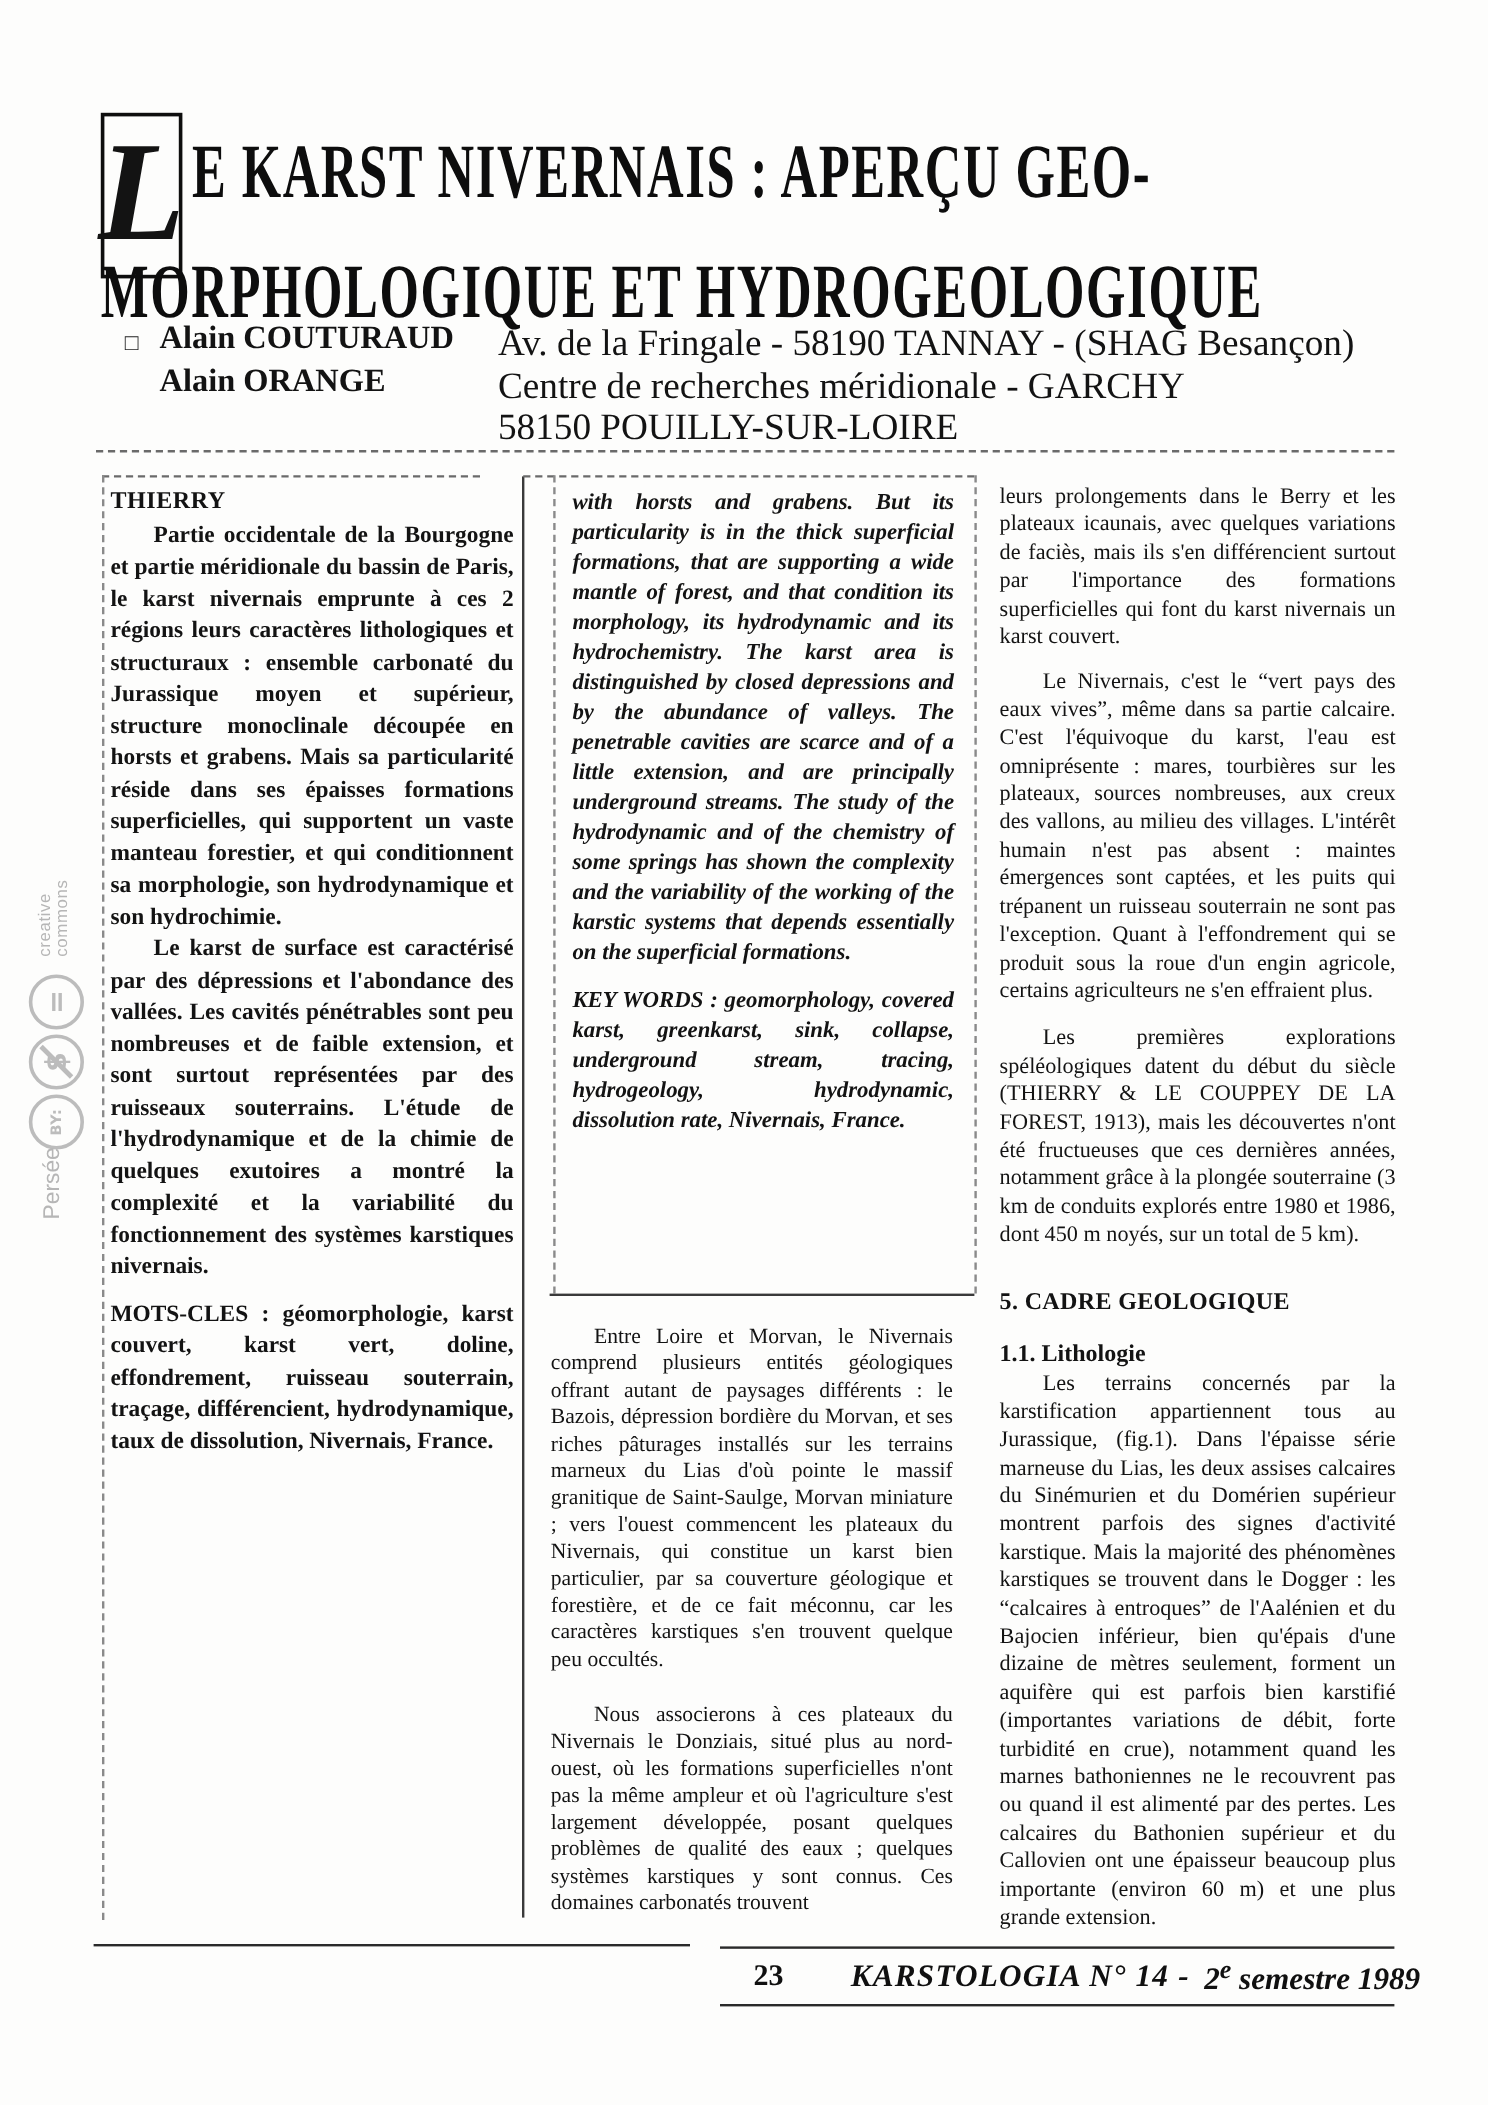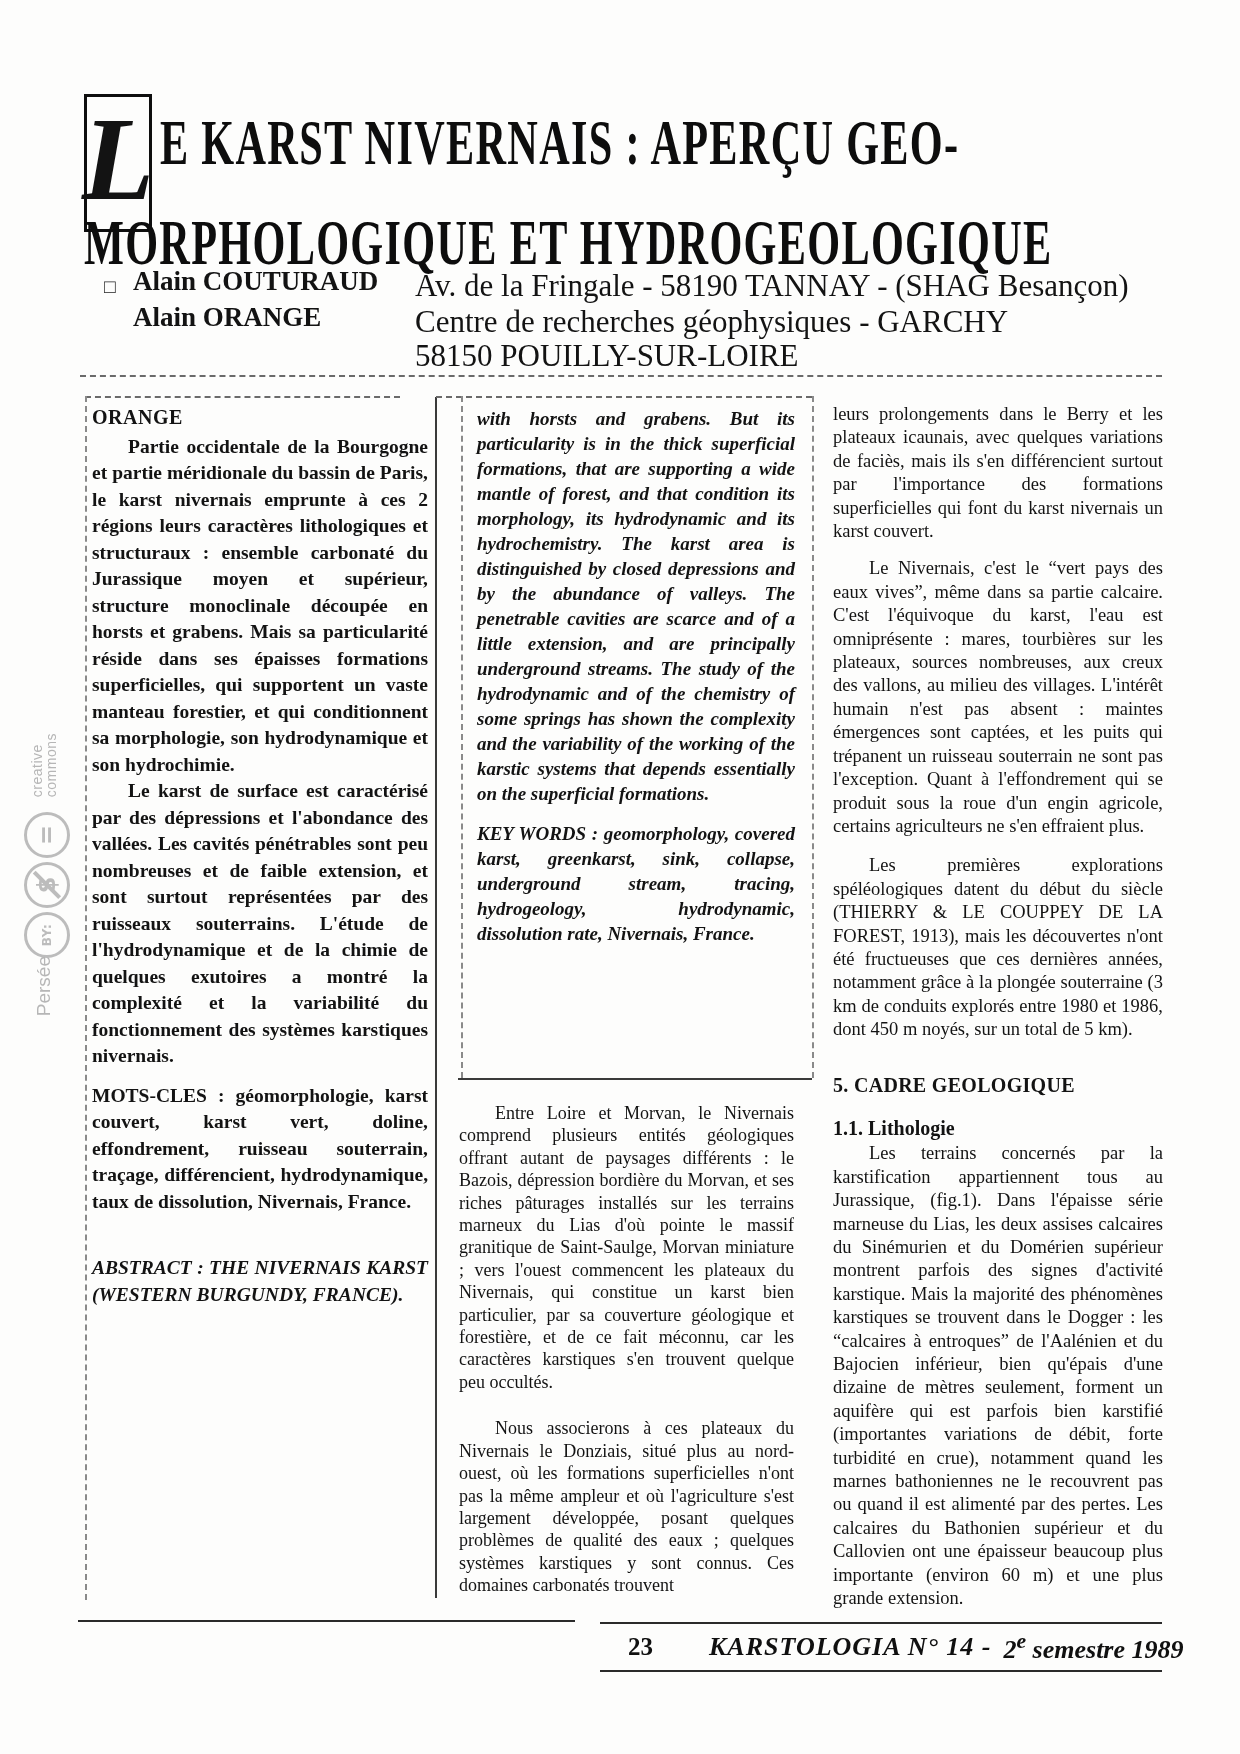--- a/index.html
+++ b/index.html
@@ -98,39 +98,38 @@
   <div class="lbox">
     <span class="L">L</span>
   </div>
   <div class="title-line t1">E KARST NIVERNAIS : APERÇU GEO-</div>
   <div class="title-line t2">MORPHOLOGIQUE ET HYDROGEOLOGIQUE</div>
 
   <span class="bullet">□</span>
   <div class="author-name an1">Alain COUTURAUD</div>
   <div class="author-name an2">Alain ORANGE</div>
   <div class="author-addr ad1">Av. de la Fringale - 58190  TANNAY - (SHAG  Besançon)</div>
-  <div class="author-addr ad2">Centre de recherches géophysiques - GARCHY</div>
+  <div class="author-addr ad2">Centre de recherches méridionale - GARCHY</div>
   <div class="author-addr ad3">58150 POUILLY-SUR-LOIRE</div>
 
   <div class="rule r-top"></div>
   <div class="rule r-leftbox-top"></div>
   <div class="rule r-leftbox-left"></div>
   <div class="rule r-midsep"></div>
   <div class="rule r-absbox-top"></div>
   <div class="rule r-absbox-left"></div>
   <div class="rule r-absbox-right"></div>
   <div class="rule r-absbox-bottom"></div>
   <div class="rule r-bottom"></div>
 
   <section class="col col-left">
-    <h3 class="resume-h">ORANGE</h3>
+    <h3 class="resume-h">THIERRY</h3>
     <p class="ind">Partie occidentale de la Bourgogne et partie méridionale du bassin de Paris, le karst nivernais emprunte à ces 2 régions leurs caractères lithologiques et structuraux : ensemble carbonaté du Jurassique moyen et supérieur, structure monoclinale découpée en horsts et grabens. Mais sa particularité réside dans ses épaisses formations superficielles, qui supportent un vaste manteau forestier, et qui conditionnent sa morphologie, son hydrodynamique et son hydrochimie.</p>
     <p class="ind">Le karst de surface est caractérisé par des dépressions et l'abondance des vallées. Les cavités pénétrables sont peu nombreuses et de faible extension, et sont surtout représentées par des ruisseaux souterrains. L'étude de l'hydrodynamique et de la chimie de quelques exutoires a montré la complexité et la variabilité du fonctionnement des systèmes karstiques nivernais.</p>
     <p class="mots">MOTS-CLES : géomorphologie, karst couvert, karst vert, doline, effondrement, ruisseau souterrain, traçage, différencient, hydrodynamique, taux de dissolution, Nivernais, France.</p>
-    <p class="abs-h">ABSTRACT : THE NIVERNAIS KARST (WESTERN BURGUNDY, FRANCE).</p>
   </section>
 
   <section class="col col-mid-abs">
     <p>with horsts and grabens. But its particularity is in the thick superficial formations, that are supporting a wide mantle of forest, and that condition its morphology, its hydrodynamic and its hydrochemistry. The karst area is distinguished by closed depressions and by the abundance of valleys. The penetrable cavities are scarce and of a little extension, and are principally underground streams. The study of the hydrodynamic and of the chemistry of some springs has shown the complexity and the variability of the working of the karstic systems that depends essentially on the superficial formations.</p>
     <p class="kw">KEY WORDS : geomorphology, covered karst, greenkarst, sink, collapse, underground stream, tracing, hydrogeology, hydrodynamic, dissolution rate, Nivernais, France.</p>
   </section>
 
   <section class="col col-mid-body">
     <p class="ind">Entre Loire et Morvan, le Nivernais comprend plusieurs entités géologiques offrant autant de paysages différents : le Bazois, dépression bordière du Morvan, et ses riches pâturages installés sur les terrains marneux du Lias d'où pointe le massif granitique de Saint-Saulge, Morvan miniature ; vers l'ouest commencent les plateaux du Nivernais, qui constitue un karst bien particulier, par sa couverture géologique et forestière, et de ce fait méconnu, car les caractères karstiques s'en trouvent quelque peu occultés.</p>
     <p class="ind mt24">Nous associerons à ces plateaux du Nivernais le Donziais, situé plus au nord-ouest, où les formations superficielles n'ont pas la même ampleur et où l'agriculture s'est largement développée, posant quelques problèmes de qualité des eaux ; quelques systèmes karstiques y sont connus. Ces domaines carbonatés trouvent</p>

